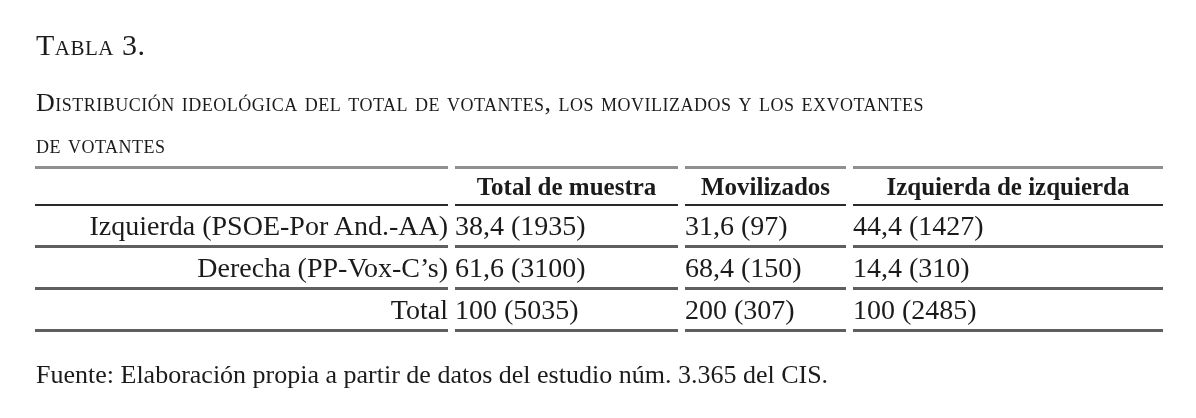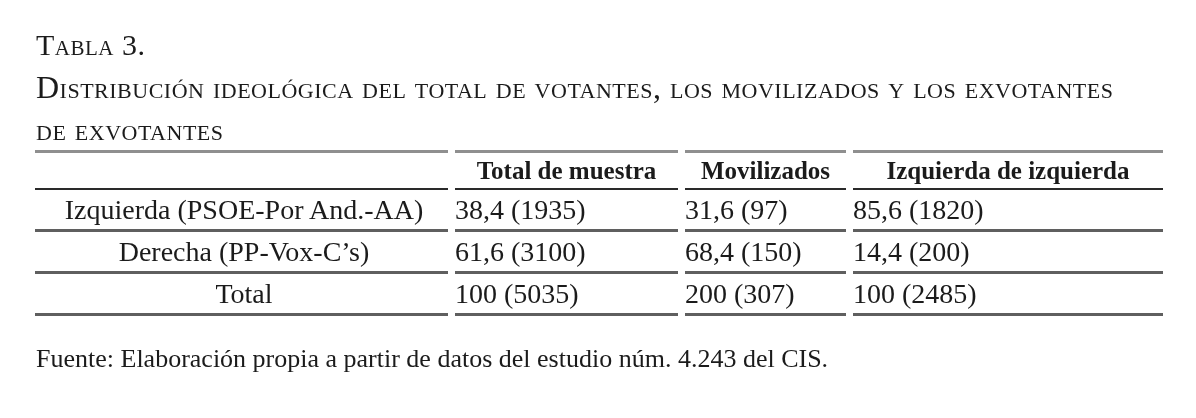--- a/index.html
+++ b/index.html
@@ -23,22 +23,22 @@
     overflow: hidden;
   }
   .table-number {
     margin: 24px 0 0 36px;
     font-size: 30px;
     line-height: 42px;
     font-variant: small-caps;
     letter-spacing: 0.5px;
   }
   .table-caption {
-    margin: 0 0 0 36px;
-    font-size: 32px;
+    margin: 16px 0 0 36px;
+    font-size: 26px;
     line-height: 42px;
     font-variant: small-caps;
     letter-spacing: 0.5px;
     max-width: 1140px;
   }
   table.data-table {
     margin-left: 28px;
     width: 1142px;
     border-collapse: separate;
     border-spacing: 7px 0;
@@ -60,41 +60,41 @@
     vertical-align: middle;
     white-space: nowrap;
   }
   table.data-table tbody td {
     height: 42px;
     border-bottom: 3px solid var(--rule-mid);
     vertical-align: middle;
     white-space: nowrap;
   }
   table.data-table .lbl {
-    text-align: center;
+    text-align: right;
     padding-left: 5px;
     font-family: Liberation Serif, serif;
   }
   .source-note {
     margin: 26px 0 0 36px;
     font-size: 26px;
     line-height: 34px;
   }
   .source-note .source-label { }
 </style>
 </head>
 <body>
 
 <div class="page">
 
   <div class="table-number">Tabla 3.</div>
 
   <div class="table-caption">
     <span>Distribución ideológica del total de votantes, los movilizados y los exvotantes</span><br>
-    <span>de exvotantes</span>
+    <span>de votantes</span>
   </div>
 
   <table class="data-table">
     <colgroup>
       <col class="c1">
         <col class="c2">
         <col class="c3">
         <col class="c4">
     </colgroup>
     <thead>
@@ -103,35 +103,35 @@
         <th>Total de muestra</th>
         <th>Movilizados</th>
         <th>Izquierda de izquierda</th>
       </tr>
     </thead>
     <tbody>
       <tr>
         <td class="lbl">Izquierda (PSOE-Por And.-AA)</td>
         <td>38,4 (1935)</td>
         <td>31,6 (97)</td>
-        <td>85,6 (1820)</td>
+        <td>44,4 (1427)</td>
       </tr>
       <tr>
         <td class="lbl">Derecha (PP-Vox-C’s)</td>
         <td>61,6 (3100)</td>
         <td>68,4 (150)</td>
-        <td>14,4 (200)</td>
+        <td>14,4 (310)</td>
       </tr>
       <tr>
         <td class="lbl">Total</td>
         <td>100 (5035)</td>
         <td>200 (307)</td>
         <td>100 (2485)</td>
       </tr>
     </tbody>
   </table>
 
   <div class="source-note">
     <span class="source-label">Fuente:</span>
-    <span>Elaboración propia a partir de datos del estudio núm. 4.243 del CIS.</span>
+    <span>Elaboración propia a partir de datos del estudio núm. 3.365 del CIS.</span>
   </div>
 
 </div>
 
 </body></html>

